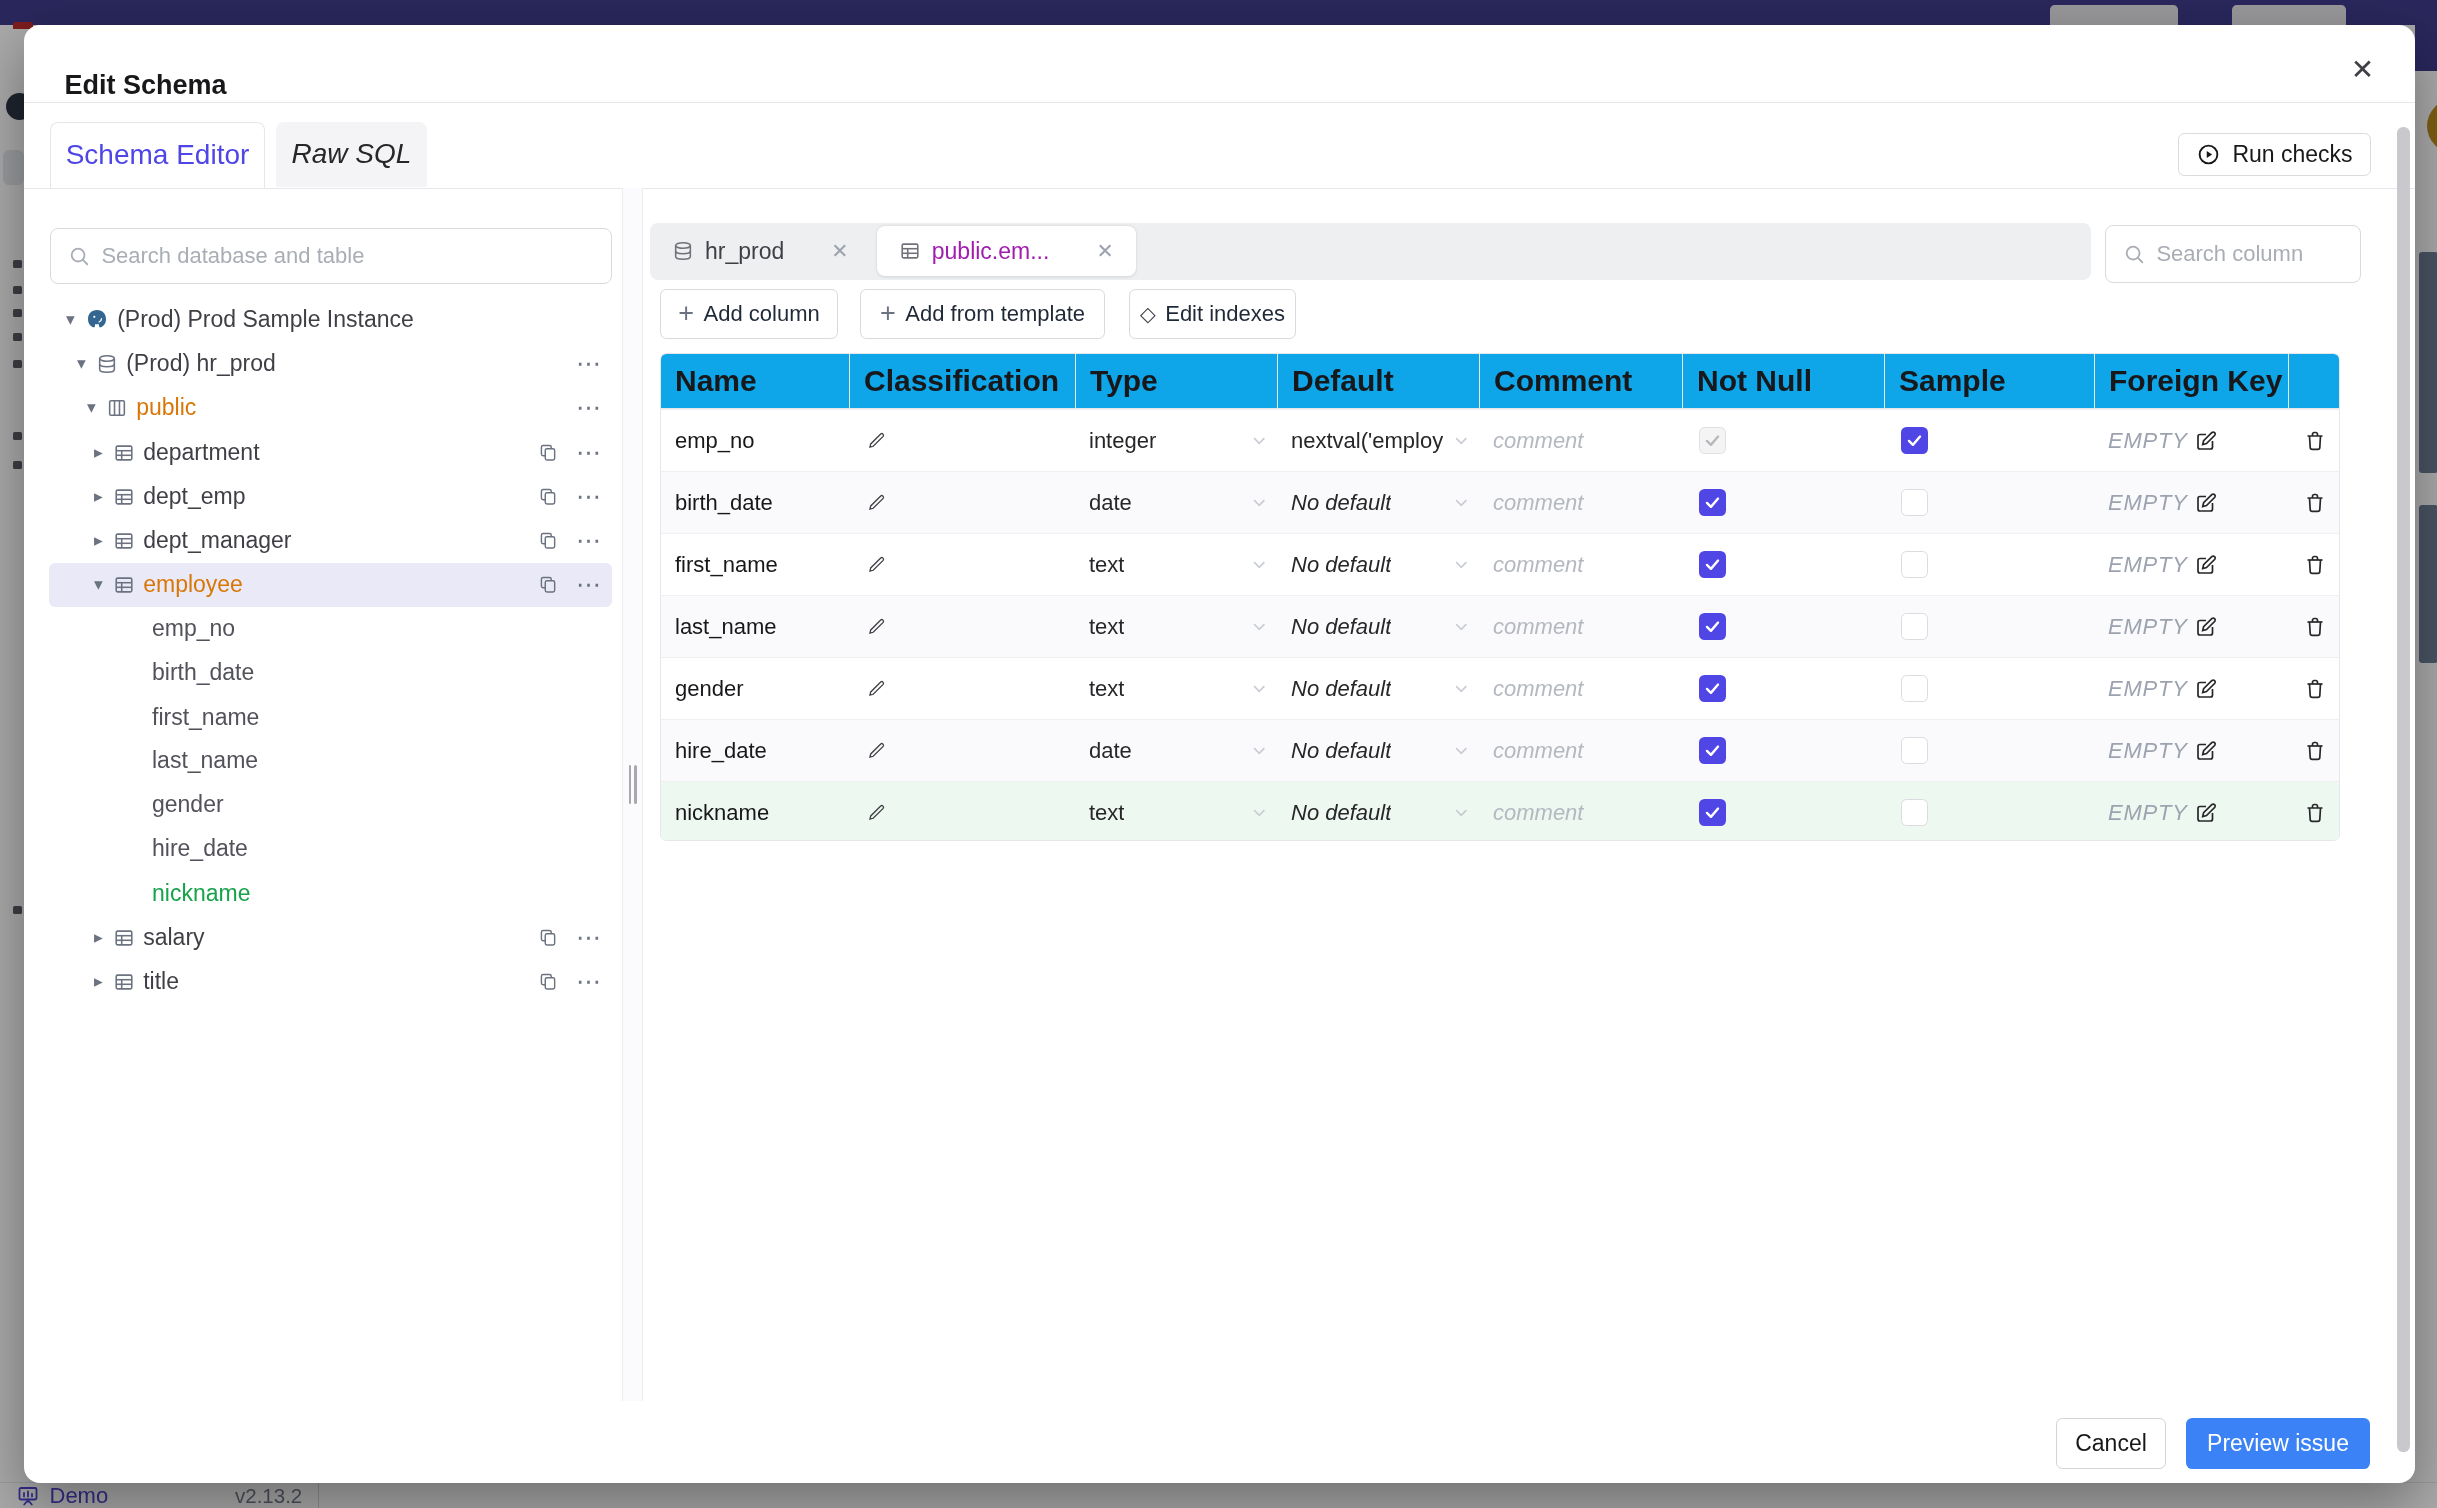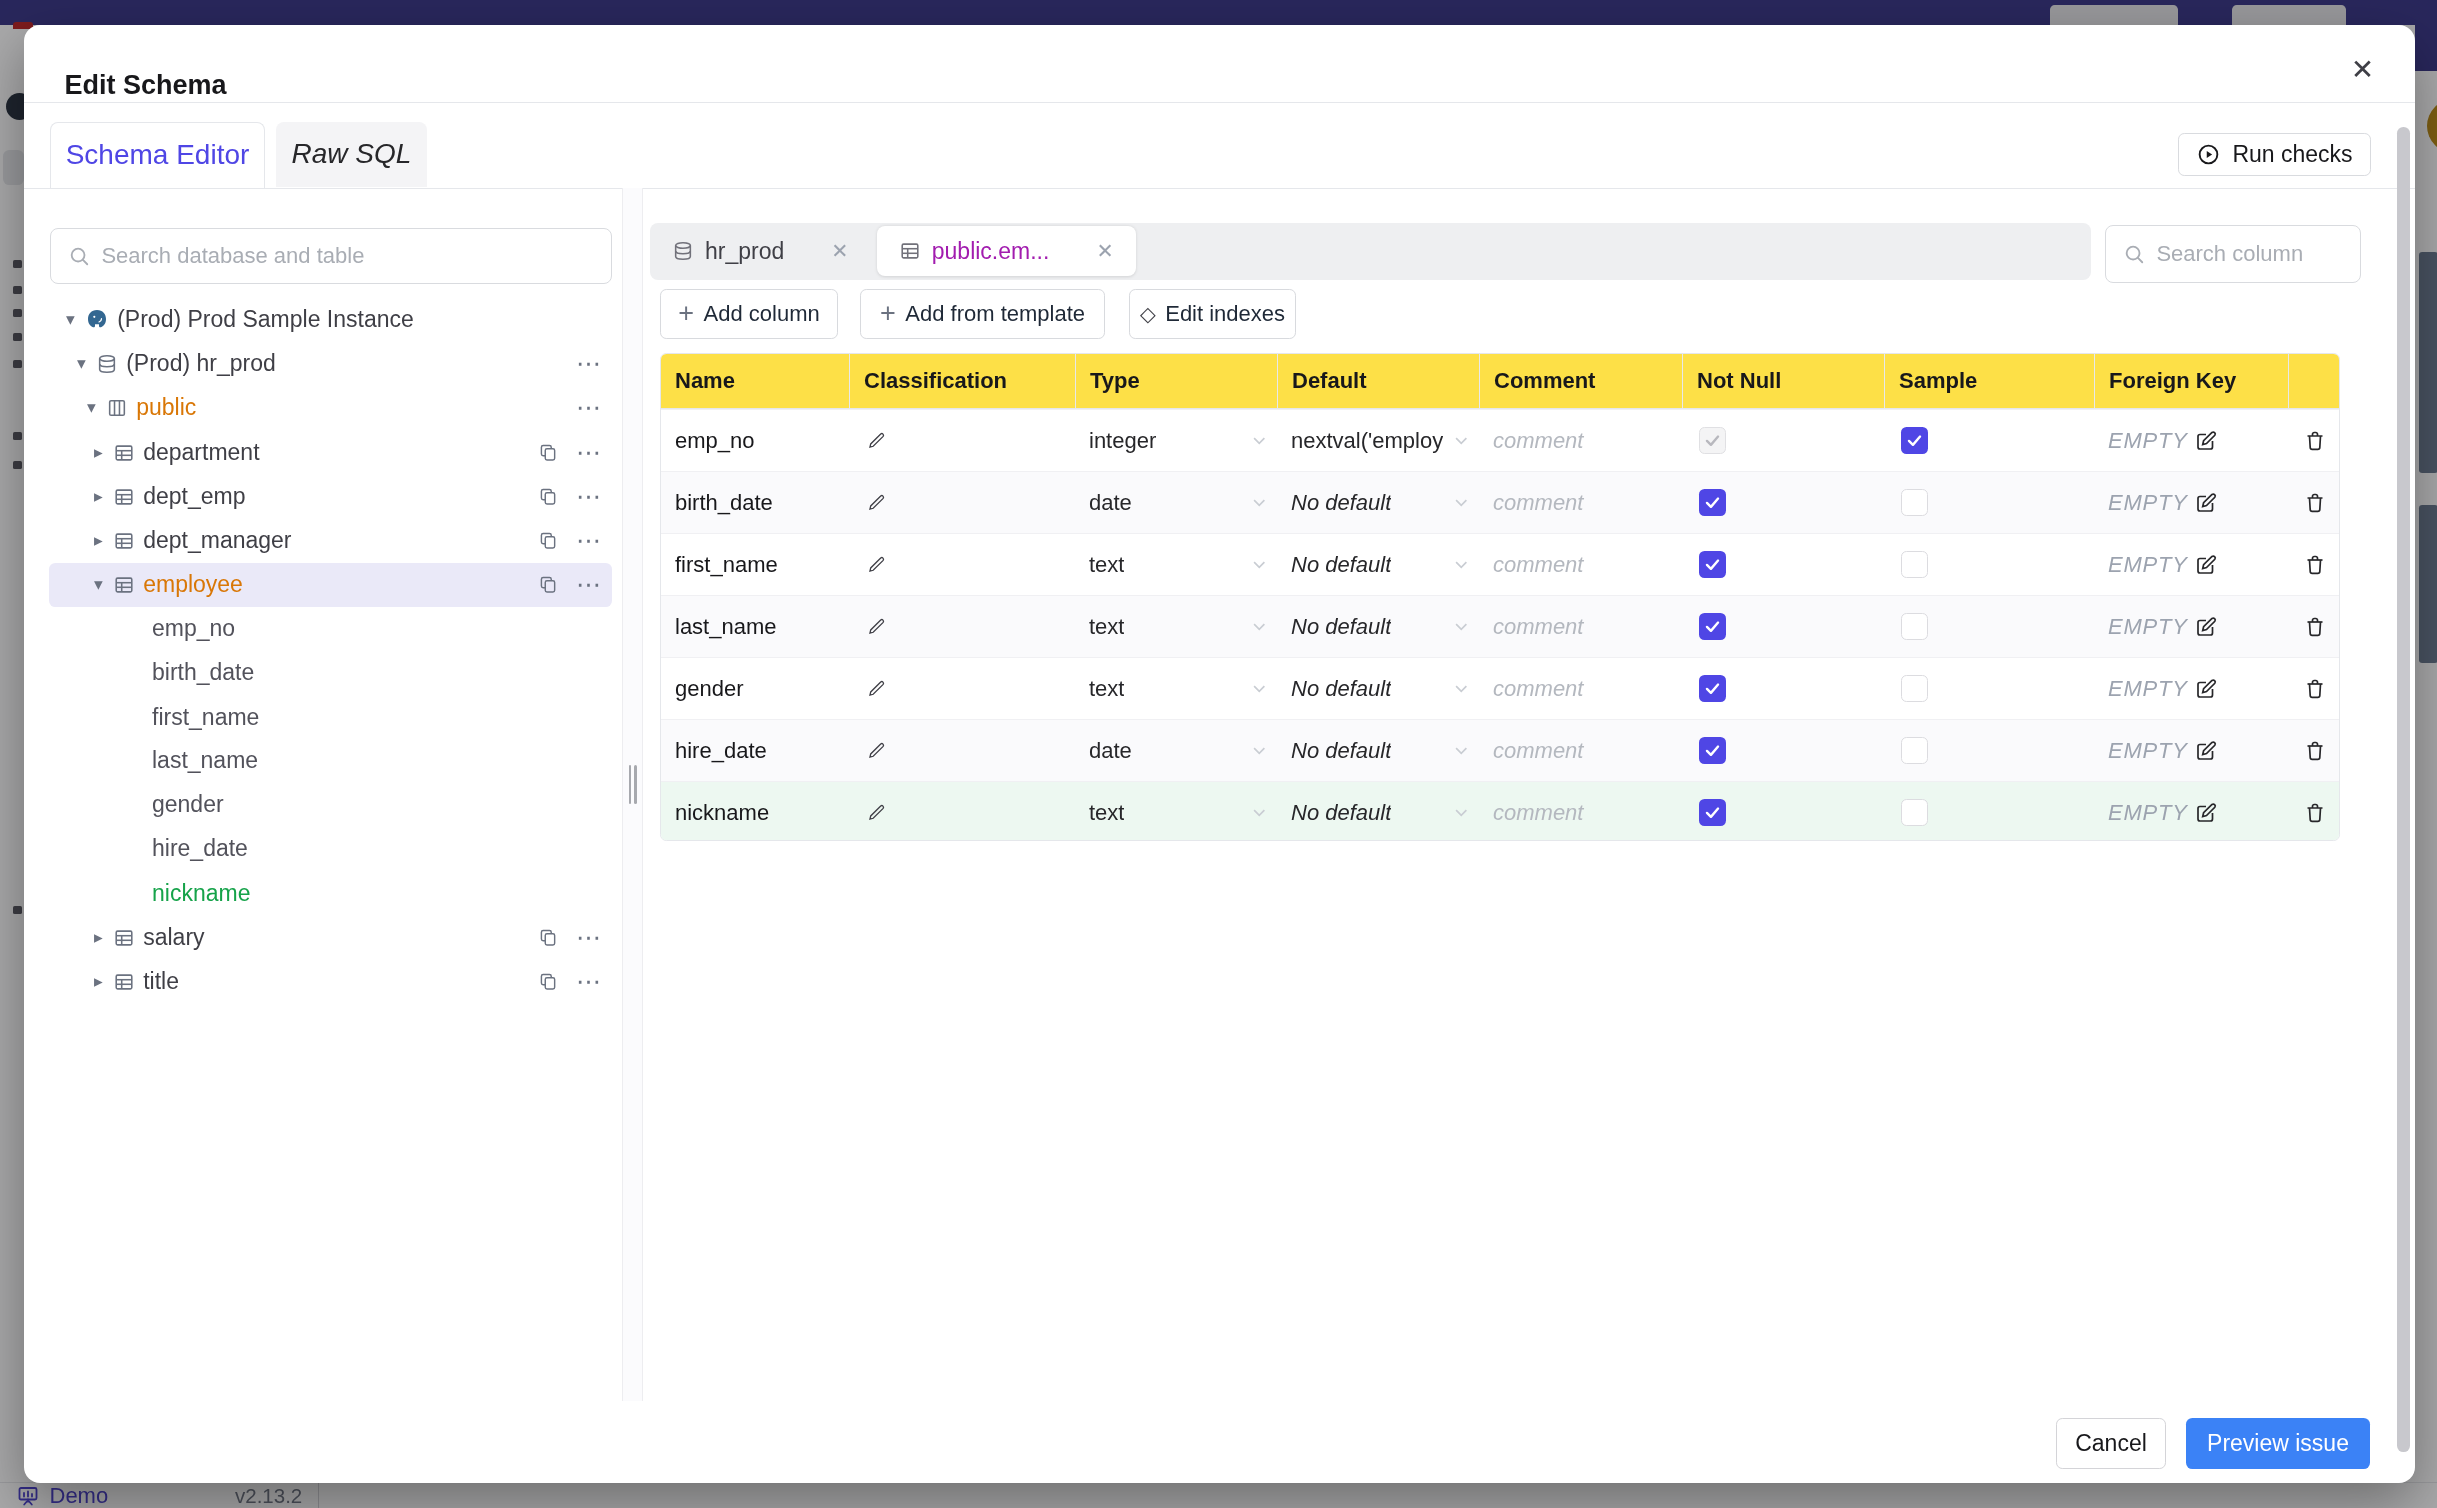--- a/index.html
+++ b/index.html
@@ -77,21 +77,21 @@
   .toolbar-btn { position:absolute; top:264px; height:50px; background:#fff; border:0.8px solid #D8DADE; border-radius:6.3px;
                  display:flex; align-items:center; justify-content:center; gap:9.5px; font-size:22px; color:#1F2937; cursor:pointer; }
   .tb-plus { color:#6B7280; font-size:27px; font-weight:400; line-height:1; }
   .tb-diamond { color:#3F3F46; font-size:20.5px; }
   .btn-addcol { left:636px; width:178px; }
   .btn-template { left:836px; width:245px; }
   .btn-indexes { left:1105px; width:167px; }
 
   .grid { position:absolute; left:636px; top:328px; width:1680px; height:488px; border:0.8px solid #E5E7EB; border-radius:6.3px; overflow:hidden; background:#fff; }
   .gr { display:grid; grid-template-columns:188px 226px 202px 202px 203px 202px 210px 194px 54px; align-items:center; }
-  .ghead { height:55px; background:#fde047; border-bottom:0.8px solid #E5E7EB; font-weight:600; font-size:22px; color:#18181B; }
+  .ghead { height:55px; background:#0ea5e9; border-bottom:0.8px solid #E5E7EB; font-weight:600; font-size:30px; color:#18181B; }
   .ghead .th { padding-left:14px; height:55px; display:flex; align-items:center; }
   .ghead .th + .th { border-left:0.8px solid #E8E8EB; }
   .trow { height:62px; border-top:0.8px solid #F0F0F3; font-size:22px; }
   .trow:first-child { border-top:none; }
   .trow.stripe { background:#FAFAFC; }
   .trow.added { background:#EDF8F1; }
   .td { display:flex; align-items:center; height:62px; overflow:hidden; }
   .td.name { padding-left:14px; color:#18181B; }
   .td.cls { padding-left:17.4px; }
   .iconbtn { background:none; border:none; cursor:pointer; display:flex; align-items:center; color:#3F3F46; padding:0; }

